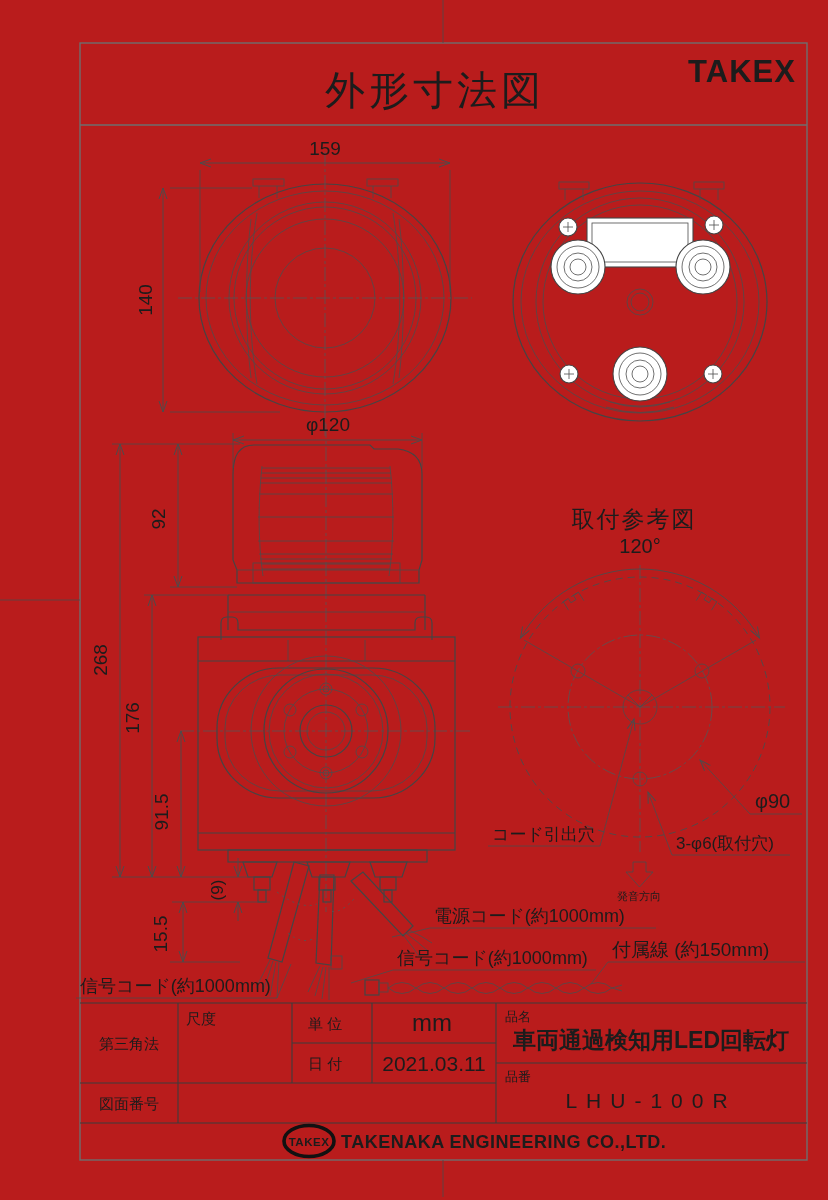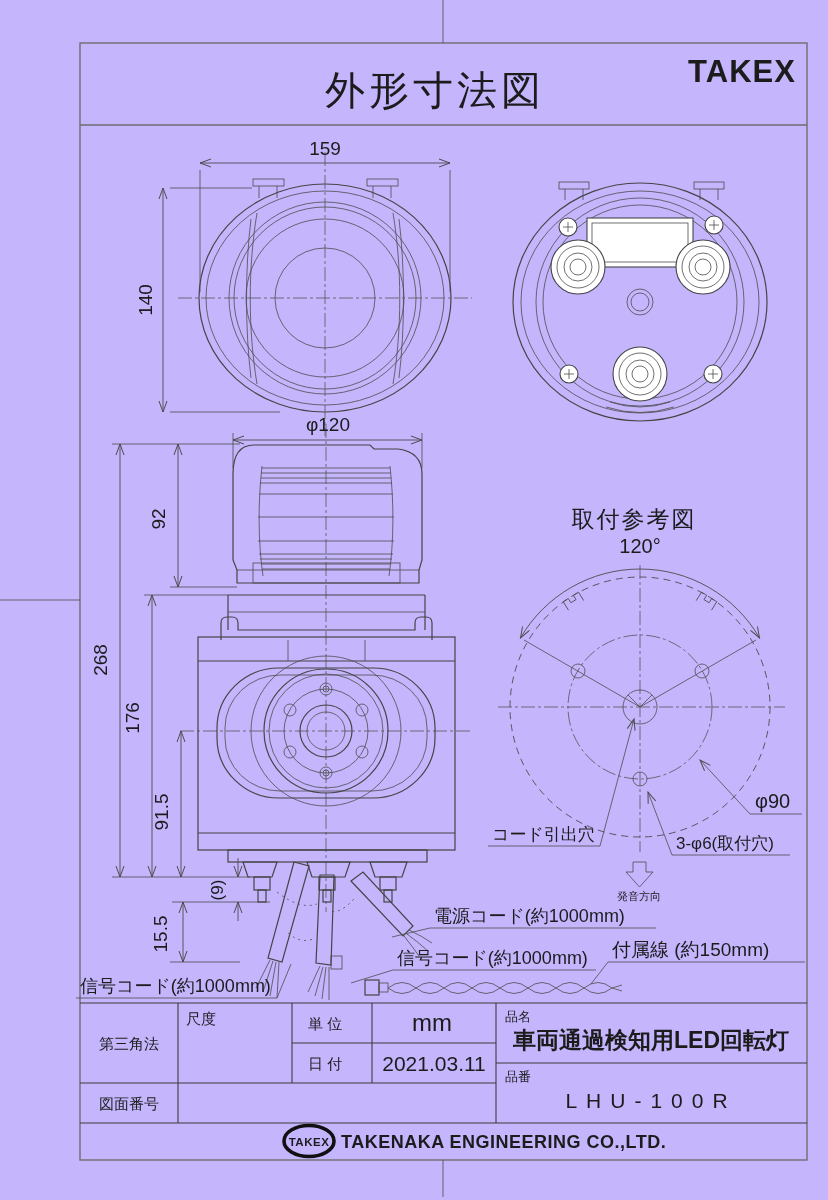--- a/index.html
+++ b/index.html
@@ -1,16 +1,16 @@
 <!DOCTYPE html>
 <html><head>
 <meta charset="utf-8">
 <style>
   html,body{margin:0;padding:0;background:#fff;}
-  .page{position:relative;width:828px;height:1200px;background:#c4b5fd;overflow:hidden;
+  .page{position:relative;width:828px;height:1200px;background:#b91c1c;overflow:hidden;
         font-family:"Liberation Sans",sans-serif;}
   svg{position:absolute;left:0;top:0;}
   svg text{fill:#1c1c1c;font-family:"Liberation Sans",sans-serif;}
   .ol{stroke:#454545;fill:none;stroke-width:1.2;}
   .thin{stroke:#4c4c4c;fill:none;stroke-width:0.8;}
   .dim{stroke:#4c4c4c;fill:none;stroke-width:0.9;}
   .ext{stroke:#4c4c4c;fill:none;stroke-width:0.8;}
   .cl{stroke:#555;fill:none;stroke-width:0.8;stroke-dasharray:14 3 3 3;}
   .dash{stroke:#4c4c4c;fill:none;stroke-width:0.9;stroke-dasharray:7 5;}
   .dot{stroke:#555;fill:none;stroke-width:0.9;stroke-dasharray:2 4;}

